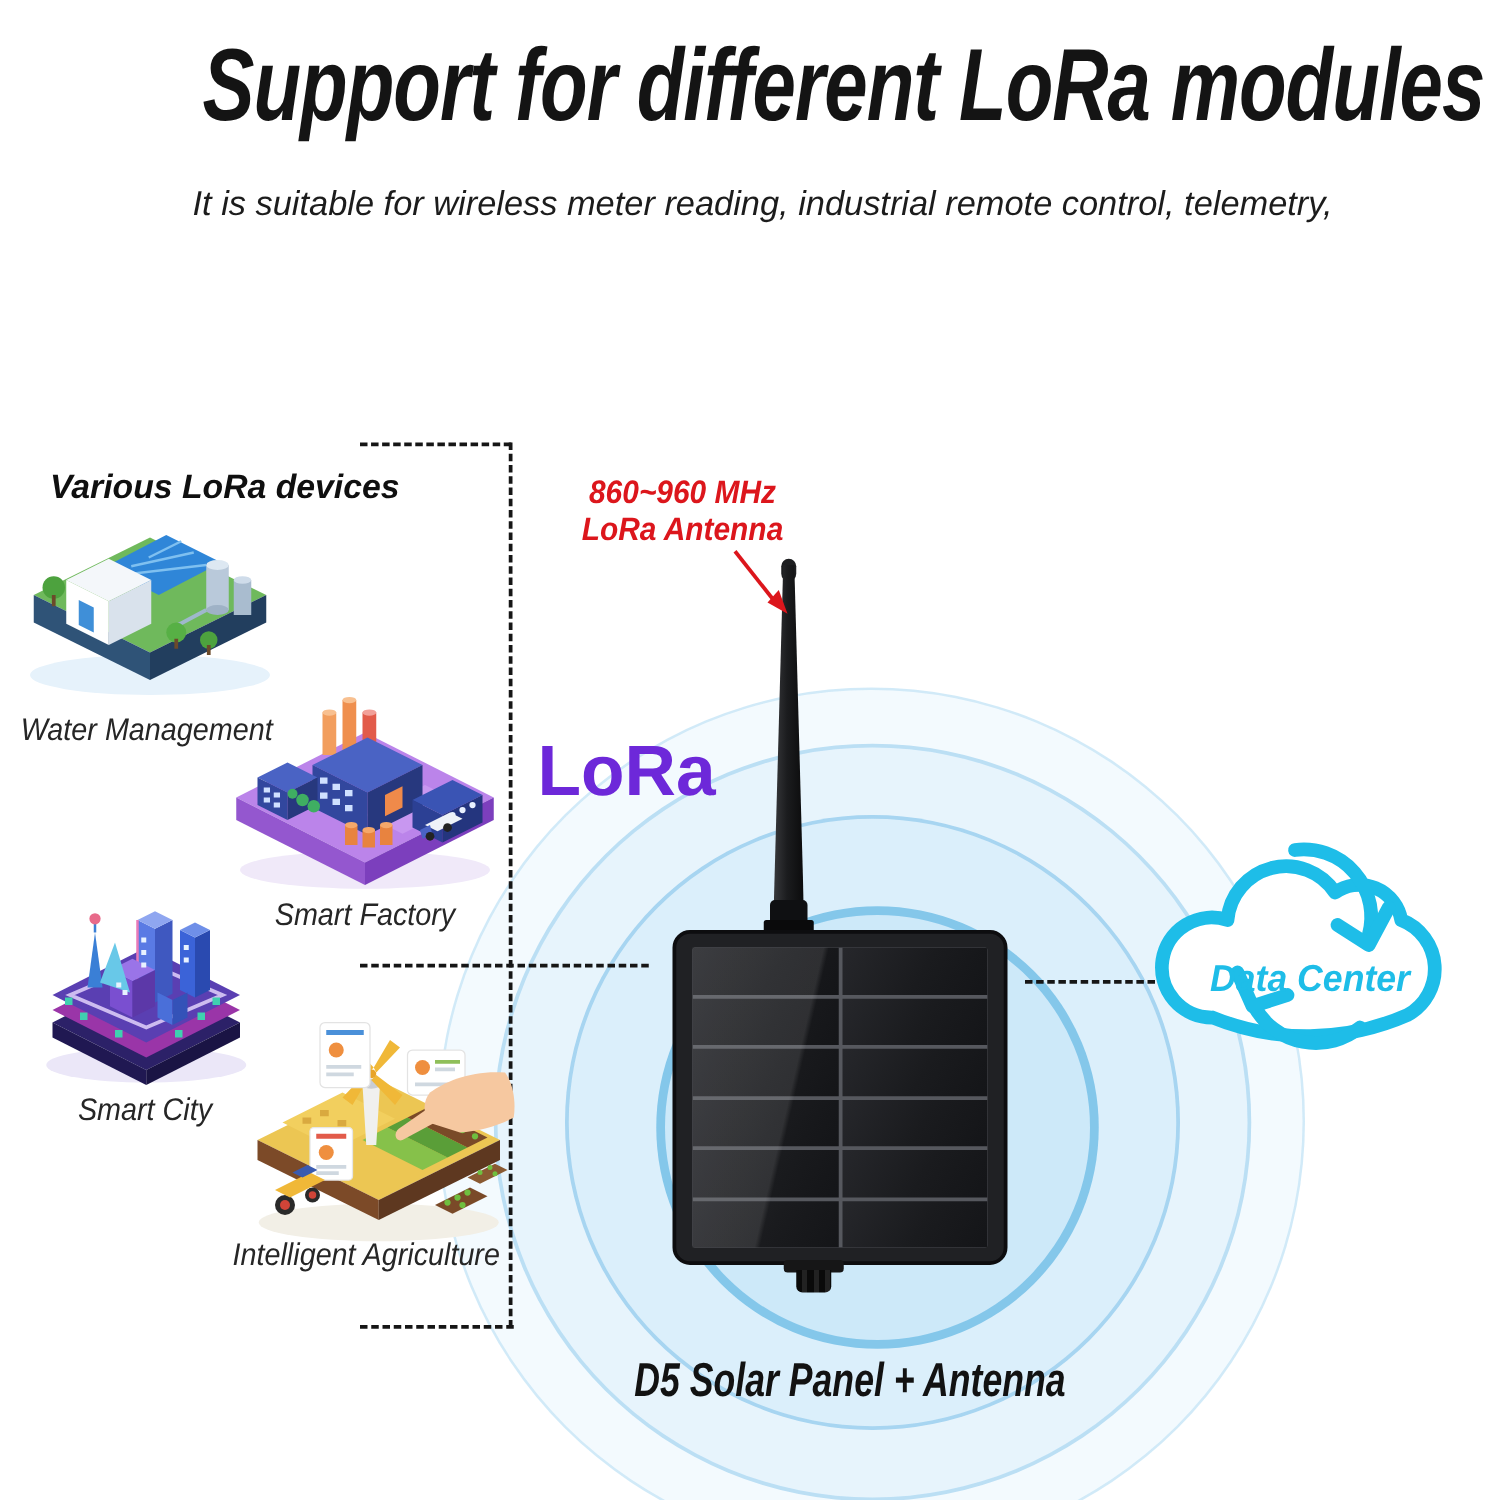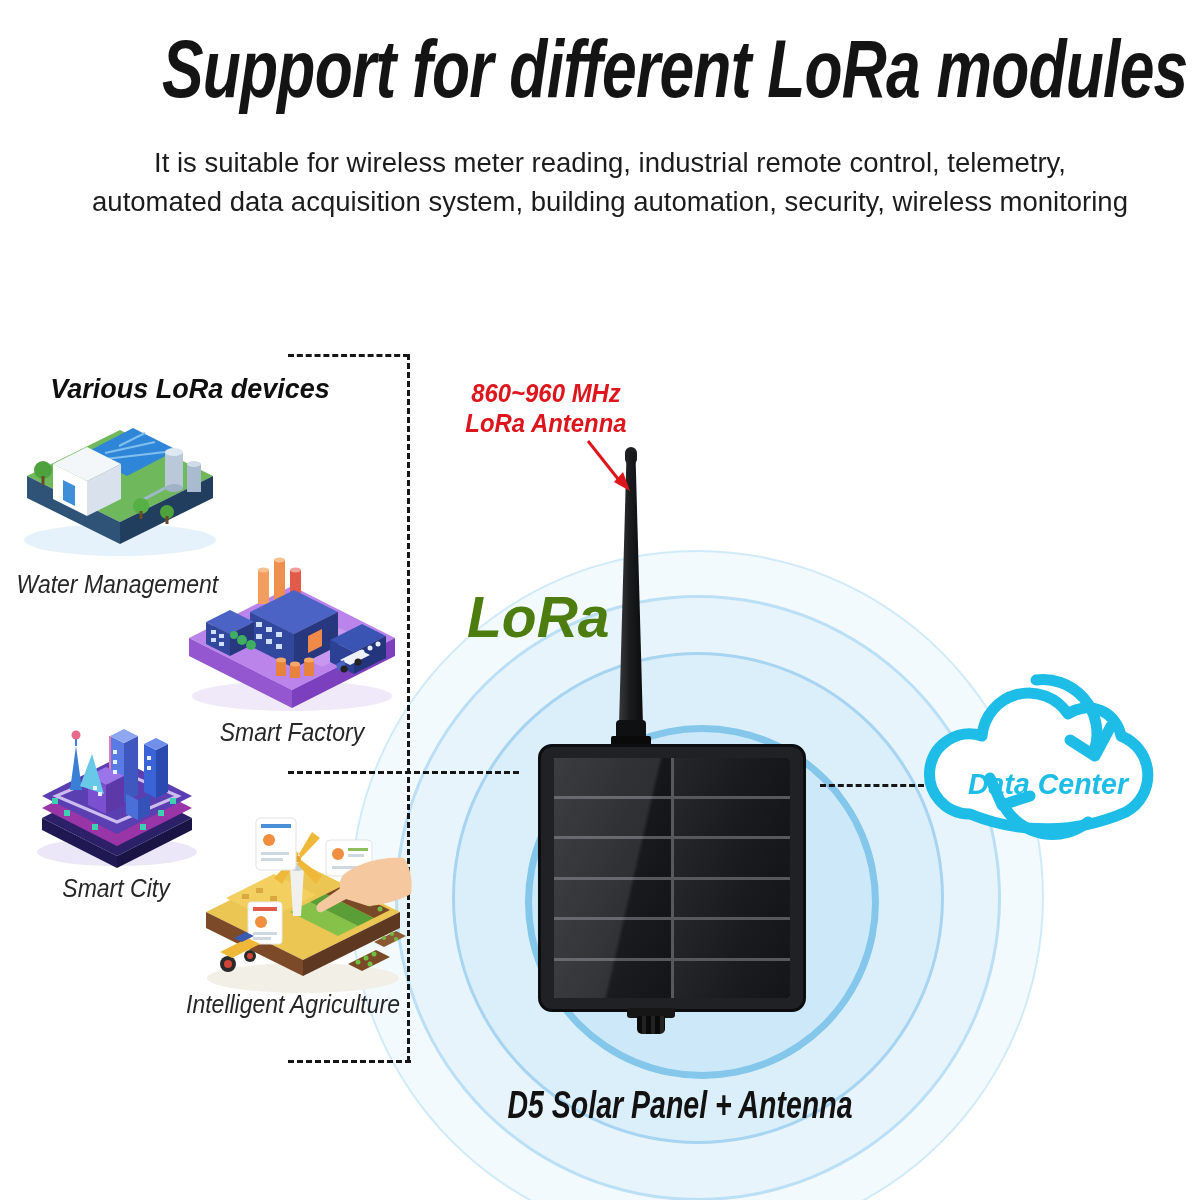--- a/index.html
+++ b/index.html
@@ -16,31 +16,31 @@
 
   
   .dash-h{position:absolute;height:0;border-top:3px dashed #161616;}
   .dash-v{position:absolute;width:0;border-left:3px dashed #161616;}
 
   
   .title-row{left:0;top:22px;width:1200px;}
   .title-text{display:inline-block;font-size:82px;font-weight:bold;font-style:italic;color:#141414;
               letter-spacing:-1px;white-space:nowrap;transform:scaleX(0.76);transform-origin:50% 50%;}
   .desc-block{left:0;top:144px;width:1200px;}
-  .desc-line{text-align:center;font-size:27.5px;line-height:38.5px;color:#1c1c1c;white-space:nowrap;padding-left:20px;}
-
-  .devices-heading{left:40px;top:374px;width:300px;text-align:center;font-size:27px;font-weight:bold;
+  .desc-line{text-align:center;font-style:italic;font-size:27.5px;line-height:38.5px;color:#1c1c1c;white-space:nowrap;padding-left:20px;}
+
+  .devices-heading{left:40px;top:374px;width:300px;font-size:27px;font-weight:bold;
                    font-style:italic;color:#0f0f0f;white-space:nowrap;}
   .dev-label{position:absolute;text-align:center;font-style:italic;font-size:25px;color:#262626;
              white-space:nowrap;transform:scaleX(0.92);transform-origin:50% 50%;}
 
   .antenna-note{left:446px;top:378px;width:200px;text-align:center;font-size:26px;line-height:30px;
                 font-weight:bold;font-style:italic;color:#dc161c;transform:scaleX(0.92);transform-origin:50% 50%;}
-  .lora-signal{left:430px;top:584px;font-size:57px;font-weight:bold;font-style:italic;color:#4d7c0f;
-               letter-spacing:0;white-space:nowrap;margin-left:37px;}
+  .lora-signal{left:430px;top:584px;font-size:57px;font-weight:bold;color:#6d28d9;
+               letter-spacing:0;white-space:nowrap;}
   .device-caption{left:430px;top:1084px;width:500px;text-align:center;font-size:38px;font-weight:bold;
                   font-style:italic;color:#121212;white-space:nowrap;transform:scaleX(0.75);transform-origin:50% 50%;}
   .cloud-label{left:938px;top:767px;width:220px;text-align:center;font-size:30px;font-weight:bold;
                font-style:italic;color:#1ebde8;white-space:nowrap;transform:scaleX(0.95);transform-origin:50% 50%;}
 
   
   .antenna-rod{left:618px;top:452px;width:26px;height:272px;
                background:linear-gradient(to right,#3a3b3e 0%,#1b1c1e 45%,#0a0a0b 100%);
                clip-path:polygon(33% 0,67% 0,96% 100%,4% 100%);}
   .antenna-cap{left:625px;top:447px;width:12px;height:18px;border-radius:6px;background:#1d1e20;}
@@ -75,21 +75,20 @@
   <div class="dash-v" style="left:407px;top:354px;height:708px;"></div>
   <div class="dash-h" style="left:288px;top:771px;width:231px;"></div>
   <div class="dash-h" style="left:288px;top:1060px;width:123px;"></div>
   <div class="dash-h" style="left:820px;top:784px;width:104px;"></div>
 
   <div class="abs title-row">
     <span class="title-text">Support for different LoRa modules</span>
   </div>
   <div class="abs desc-block">
     <div class="desc-line">It is suitable for wireless meter reading, industrial remote control, telemetry,</div>
-    <div class="desc-line">automated data acquisition system, building automation, security, wireless monitoring</div>
   </div>
 
   <div class="abs devices-heading">Various LoRa devices</div>
 
   <svg class="abs" style="left:15px;top:412px;" width="210" height="152" viewBox="0 0 210 152">
     <ellipse cx="105" cy="128" rx="96" ry="16" fill="#e6f2fb"></ellipse>
     <polygon points="105,18 198,64 105,110 12,64" fill="#6fb95c"></polygon>
     <polygon points="12,64 105,110 105,132 12,86" fill="#2f5377"></polygon>
     <polygon points="198,64 105,110 105,132 198,86" fill="#223e5e"></polygon>
     <polygon points="118,16 162,38 112,64 68,42" fill="#2f86d8"></polygon>

